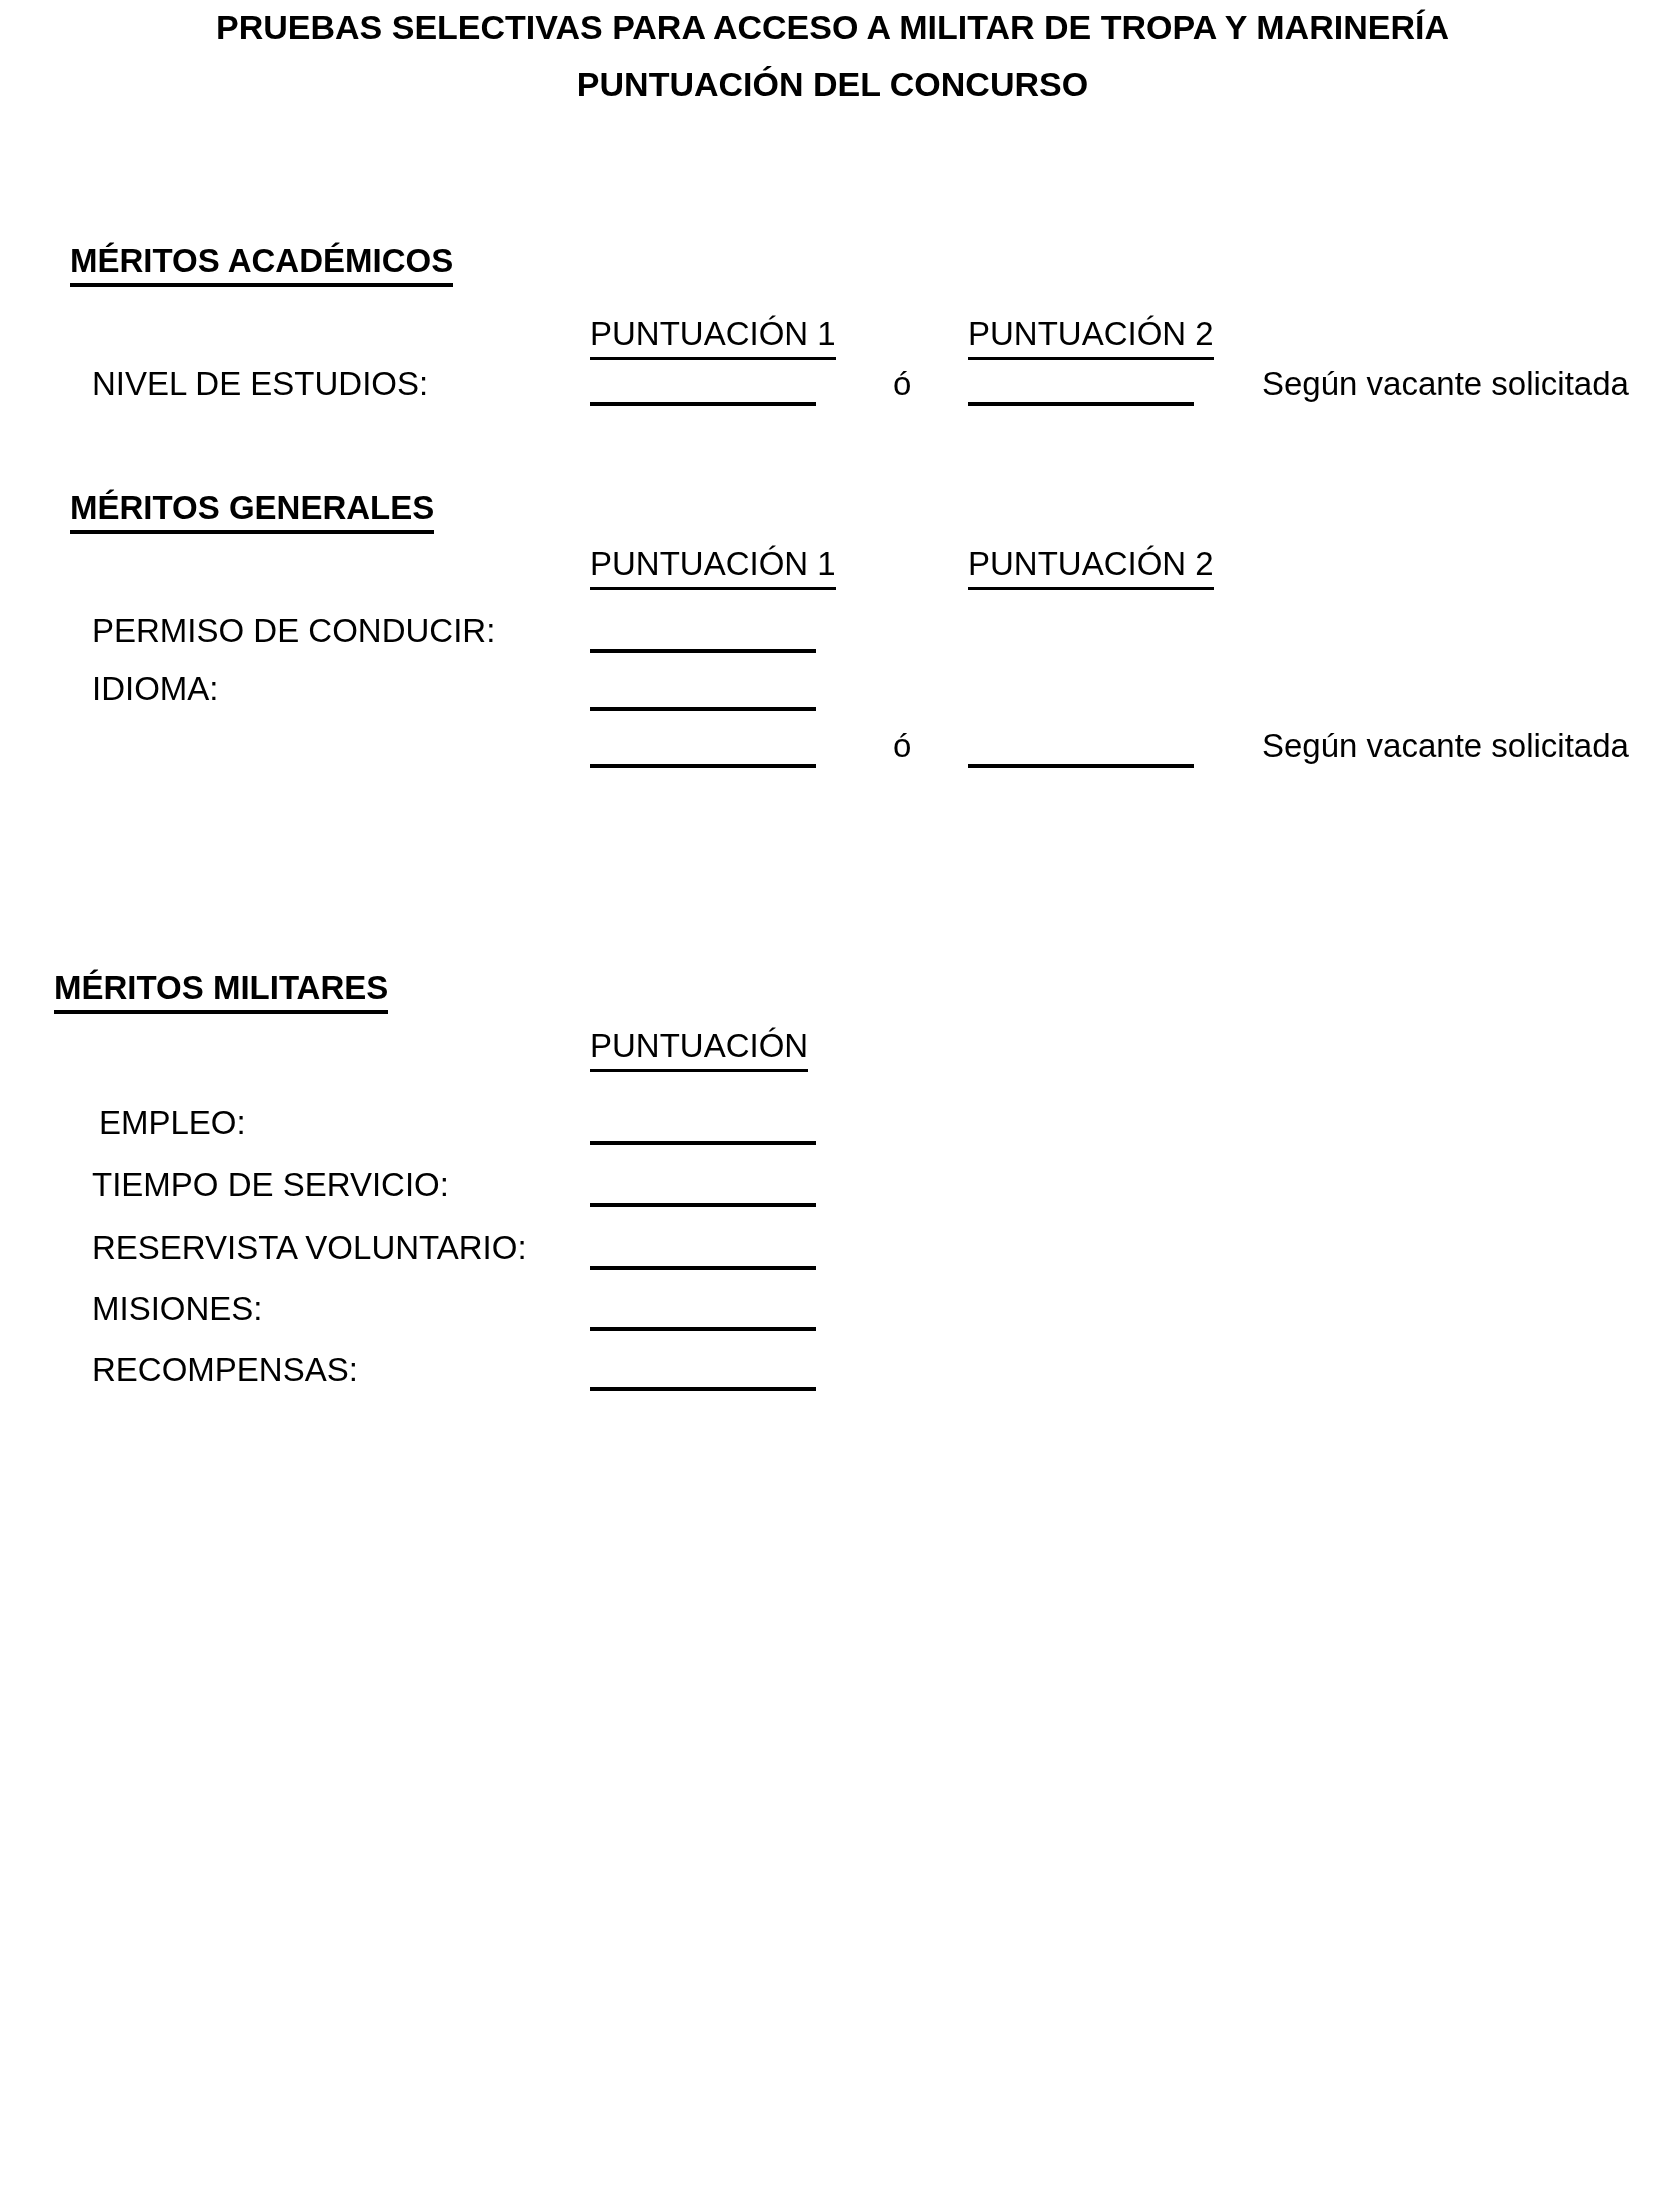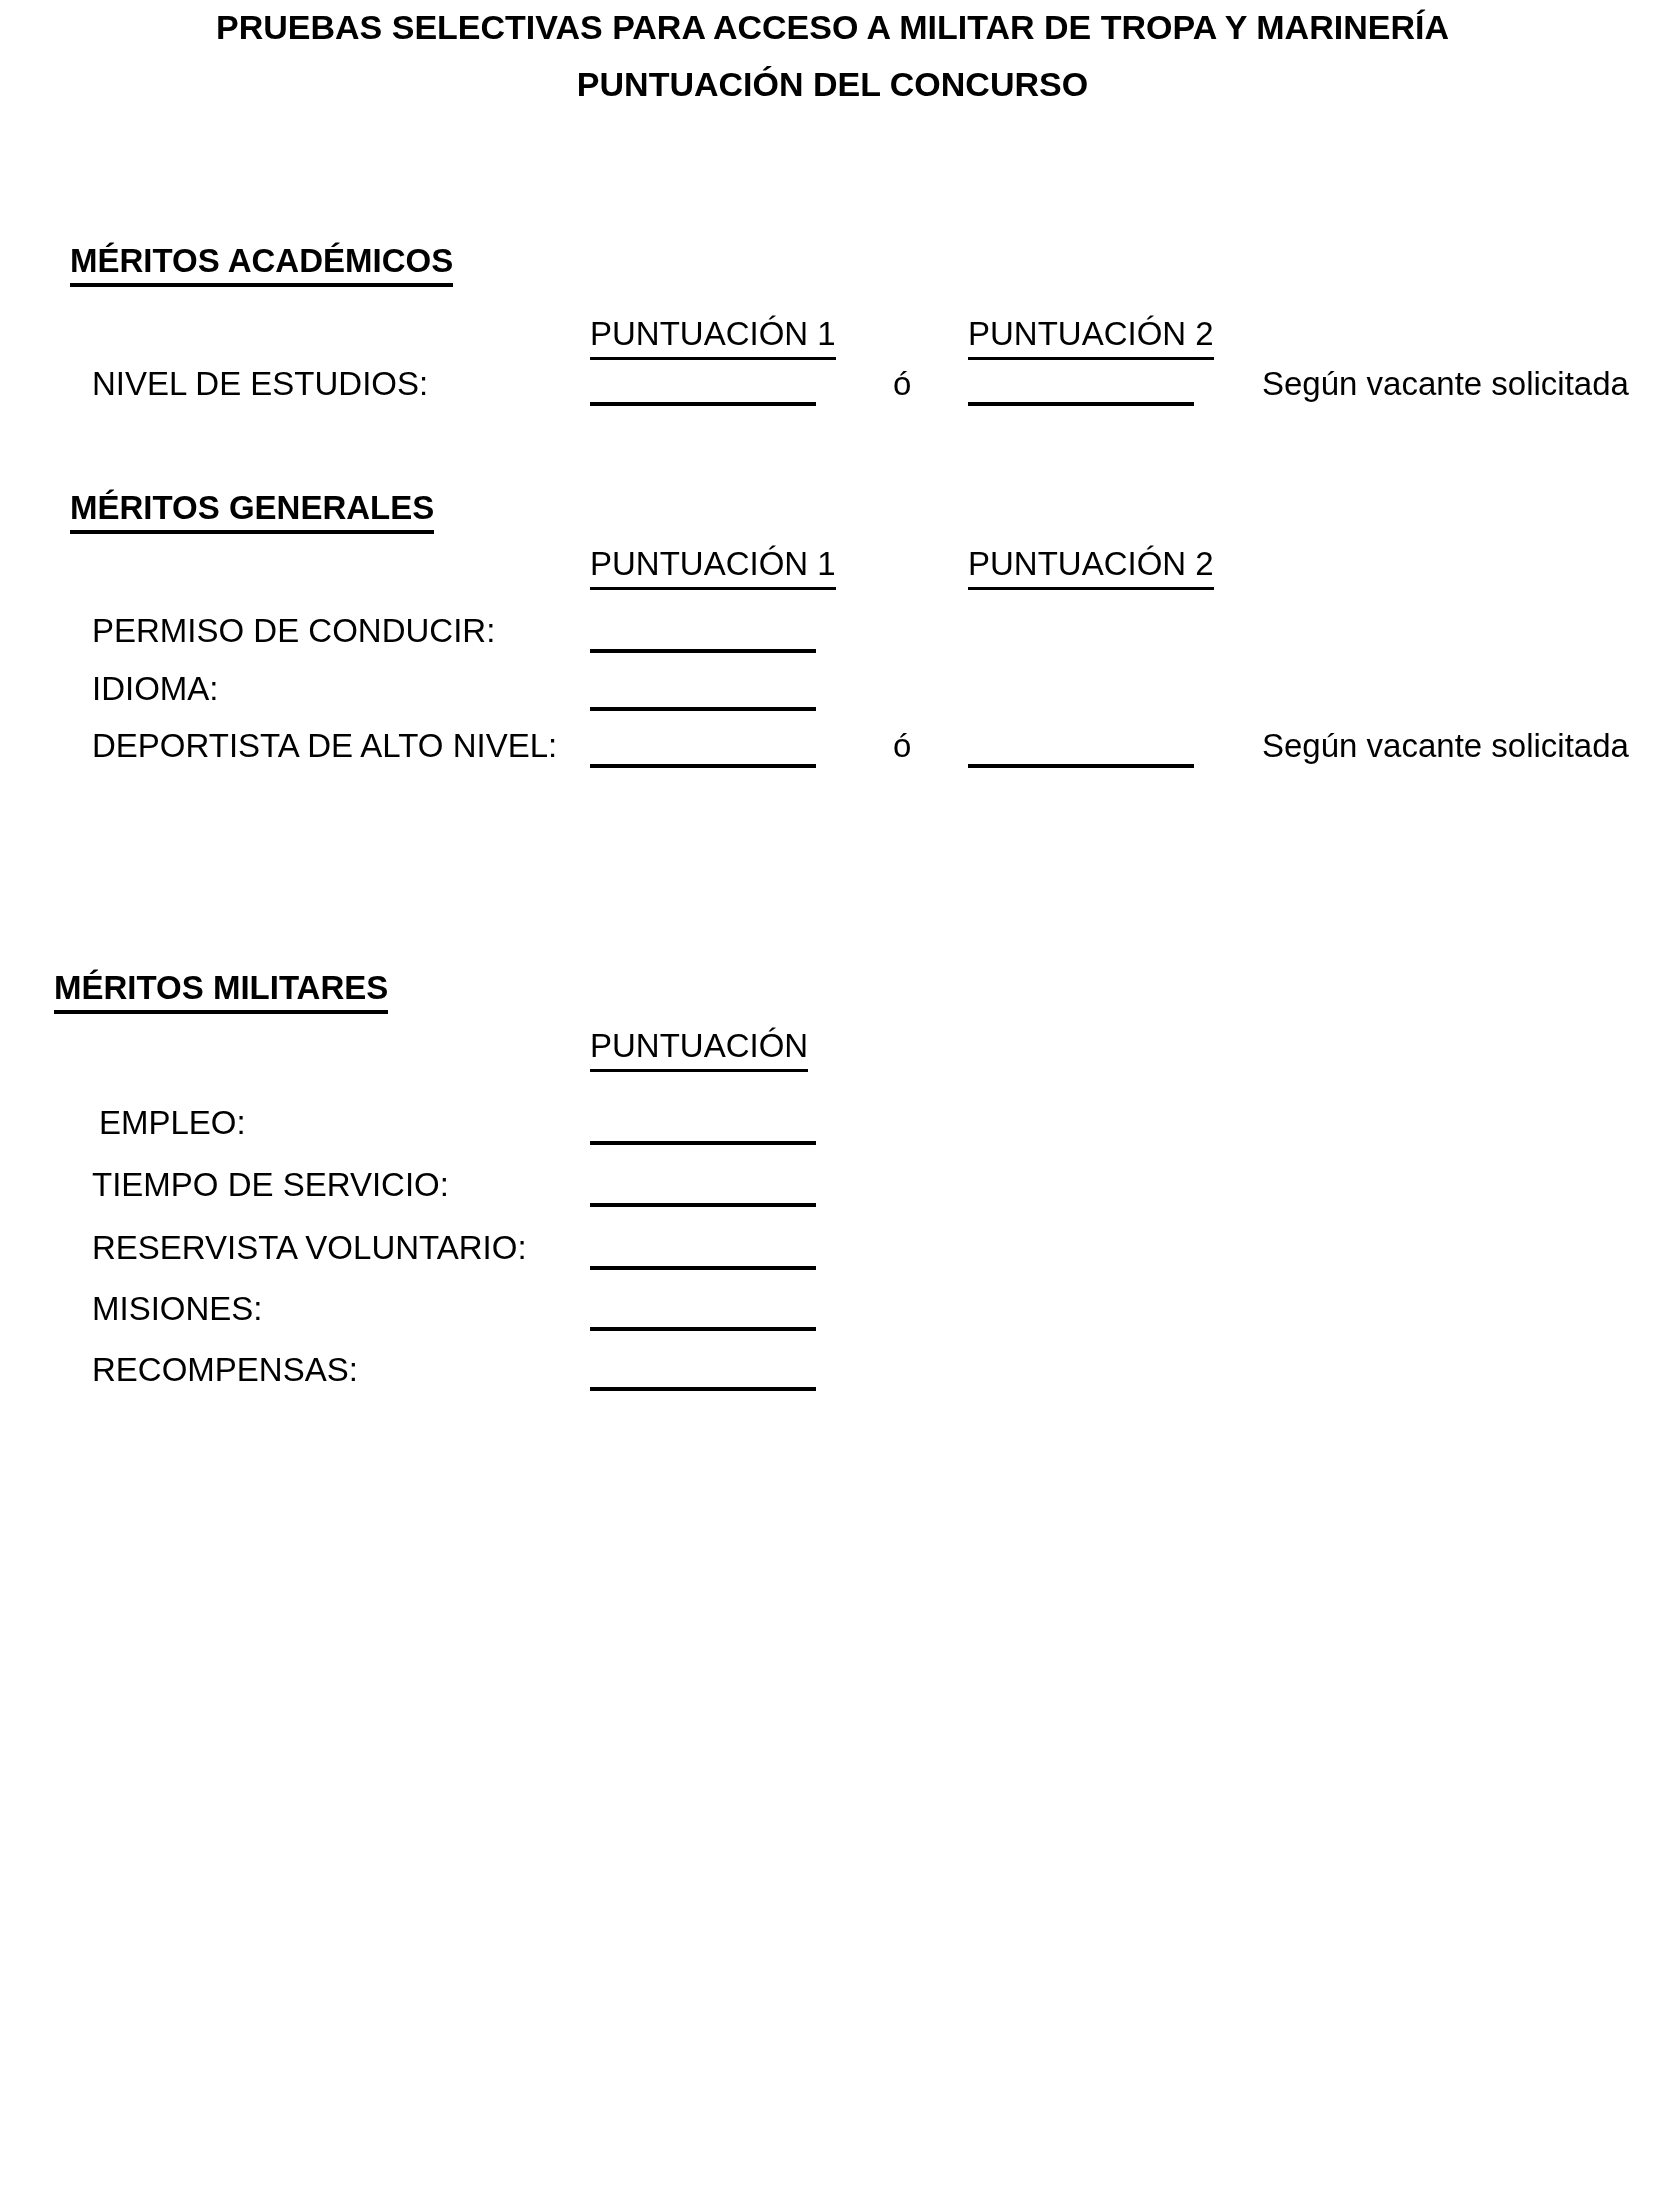--- a/index.html
+++ b/index.html
@@ -67,21 +67,20 @@
 
   <div class="abs col-head" style="left: 590px; top: 545px;">PUNTUACIÓN 1</div>
   <div class="abs col-head" style="left: 968px; top: 545px;">PUNTUACIÓN 2</div>
 
   <div class="abs lbl" style="left: 92px; top: 612px;">PERMISO DE CONDUCIR:</div>
   <div class="abs blank" style="left: 590px; top: 649px;"></div>
 
   <div class="abs lbl" style="left: 92px; top: 670px;">IDIOMA:</div>
   <div class="abs blank" style="left: 590px; top: 707px;"></div>
 
-  <div class="abs lbl" style="left: 92px; top: 727px;">DEPORTISTA DE ALTO NIVEL:</div>
   <div class="abs blank" style="left: 590px; top: 764px;"></div>
   <div class="abs conj" style="left: 893px; top: 727px;">ó</div>
   <div class="abs blank" style="left: 968px; top: 764px;"></div>
   <div class="abs note" style="left: 1262px; top: 727px;">Según vacante solicitada</div>
 
   <div class="abs sec-title" style="left: 54px; top: 969px;">MÉRITOS MILITARES</div>
 
   <div class="abs col-head" style="left: 590px; top: 1027px;">PUNTUACIÓN</div>
 
   <div class="abs lbl" style="left: 92px; top: 1104px; margin-left: 7px;">EMPLEO:</div>

